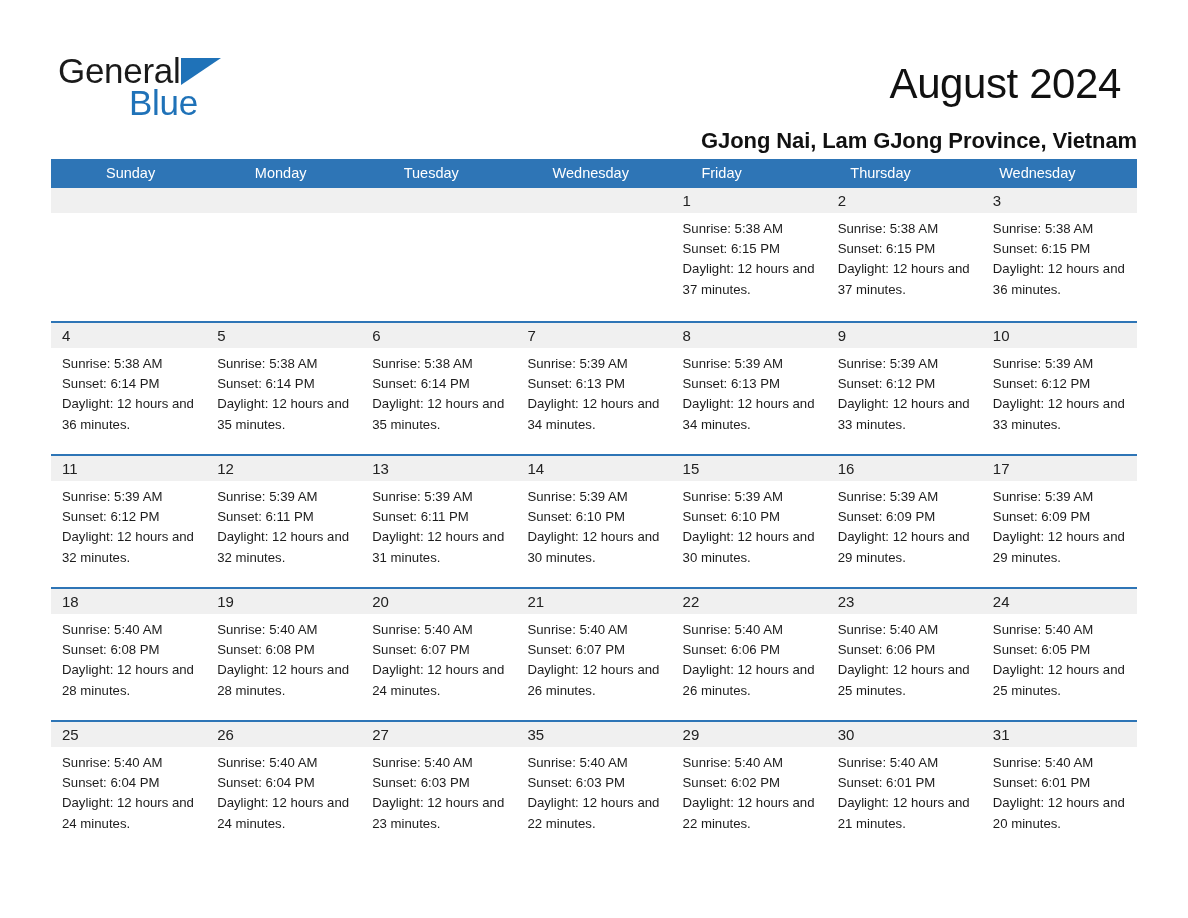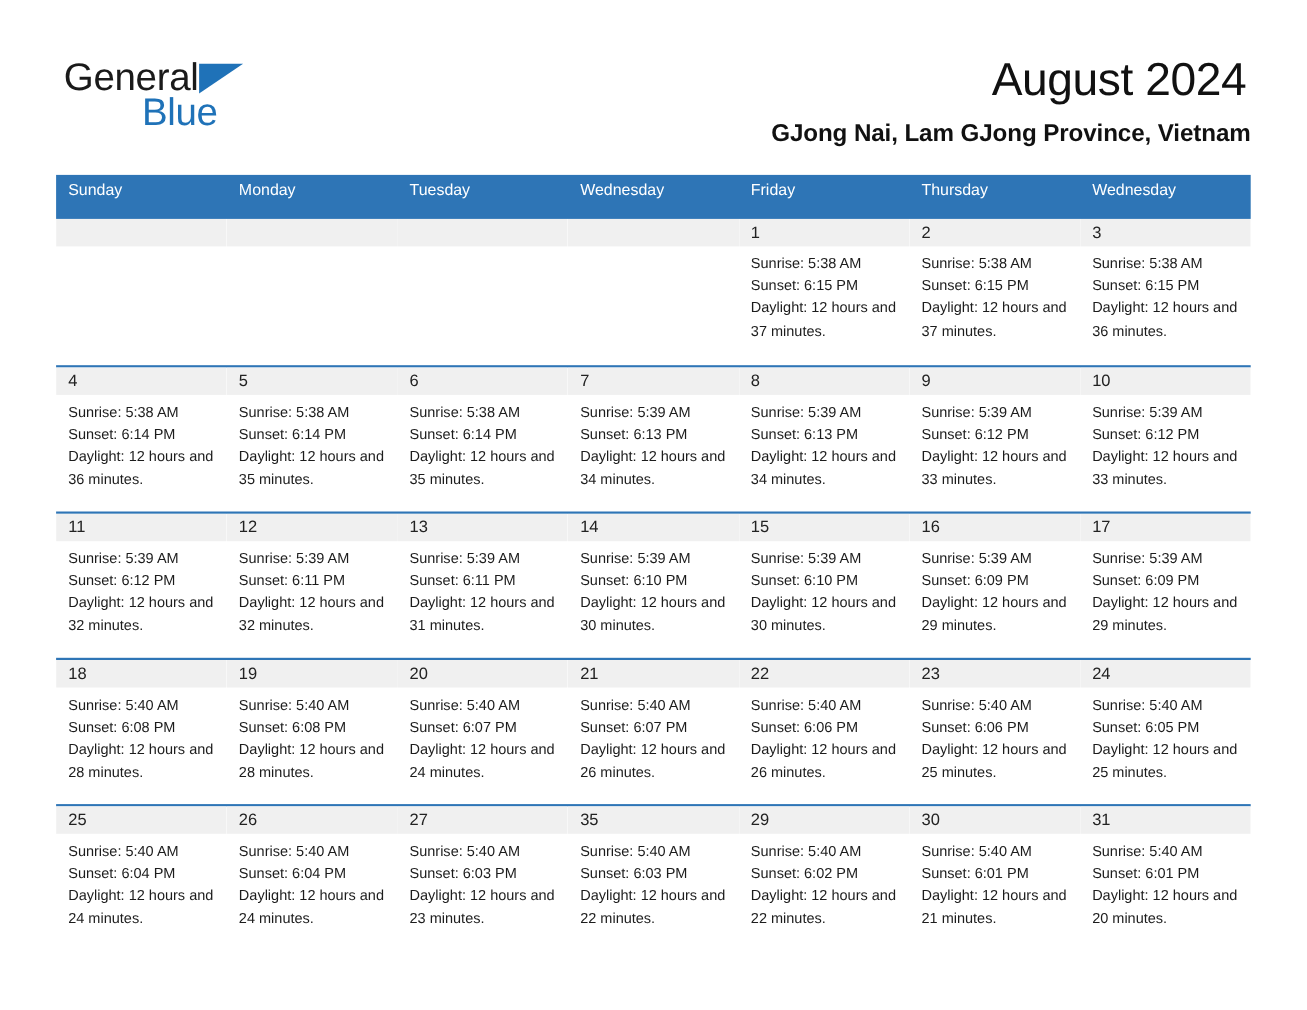--- a/index.html
+++ b/index.html
@@ -67,21 +67,21 @@
     position: absolute;
     right: 0;
     top: 0;
     text-align: right;
   }
   .month-title {
     font-size: 42px;
     line-height: 52px;
     color: #111111;
     font-weight: normal;
-    margin: 4px;
+    margin: 16px;
     letter-spacing: -0.4px;
   }
   .location-title {
     font-size: 22px;
     line-height: 30px;
     color: #111111;
     font-weight: bold;
     margin: 8px 0 0 0;
     letter-spacing: -0.1px;
   }
@@ -89,21 +89,22 @@
   
   .calendar {
     position: absolute;
     left: 51px;
     top: 159px;
     width: 1086px;
   }
   .weekday-row {
     display: flex;
     background: #2e75b6;
-    height: 40px;
+    height: 29px;
+    padding-left: 44px;
   }
   .weekday-cell {
     flex: 1 1 0;
     color: #ffffff;
     font-size: 14.5px;
     line-height: 29px;
     padding-left: 11px;
     box-sizing: border-box;
     white-space: nowrap;
     overflow: hidden;

